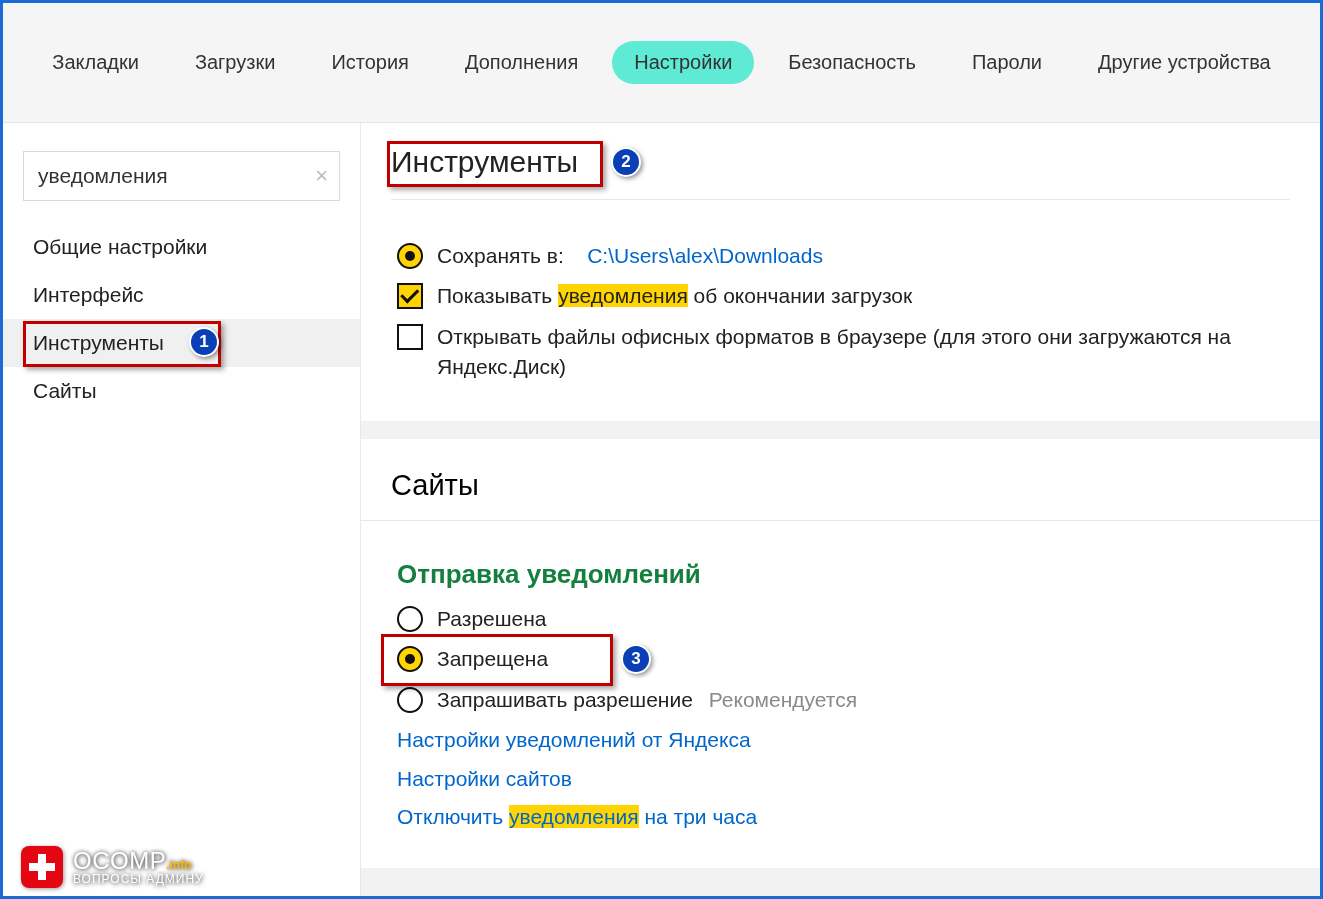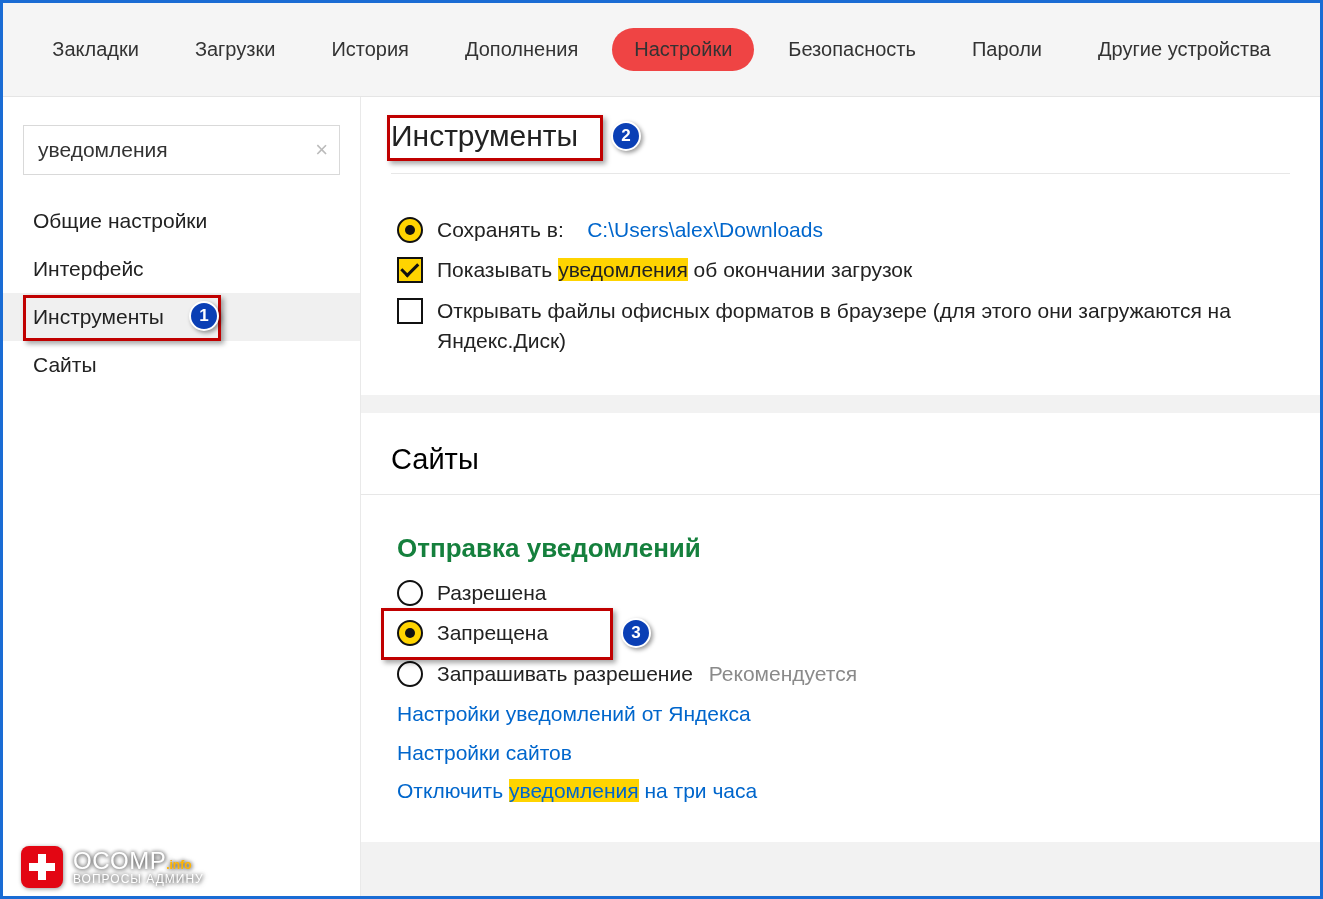--- a/index.html
+++ b/index.html
@@ -7,36 +7,36 @@
   font-family: Arial, "Helvetica Neue", sans-serif;
   background: #fff;
   width: 1323px;
   height: 899px;
   overflow: hidden;
   position: relative;
   border: 3px solid #1a6cd4;
 }
 .topbar {
   background: #f5f5f5;
-  height: 94px;
+  height: 120px;
   display: flex;
   align-items: center;
   justify-content: center;
   gap: 12px;
   border-bottom: 1px solid #e5e5e5;
 }
 .topbar .tab {
   color: #333;
   font-size: 20px;
   padding: 10px 22px;
   cursor: pointer;
   border-radius: 22px;
 }
 .topbar .tab.active {
-  background: #ef4444;
+  background: #5eead4;
 }
 .page {
   display: flex;
   height: calc(100% - 94px);
 }
 .sidebar {
   width: 358px;
   background: #fff;
   border-right: 1px solid #e9e9e9;
   padding-top: 18px;

